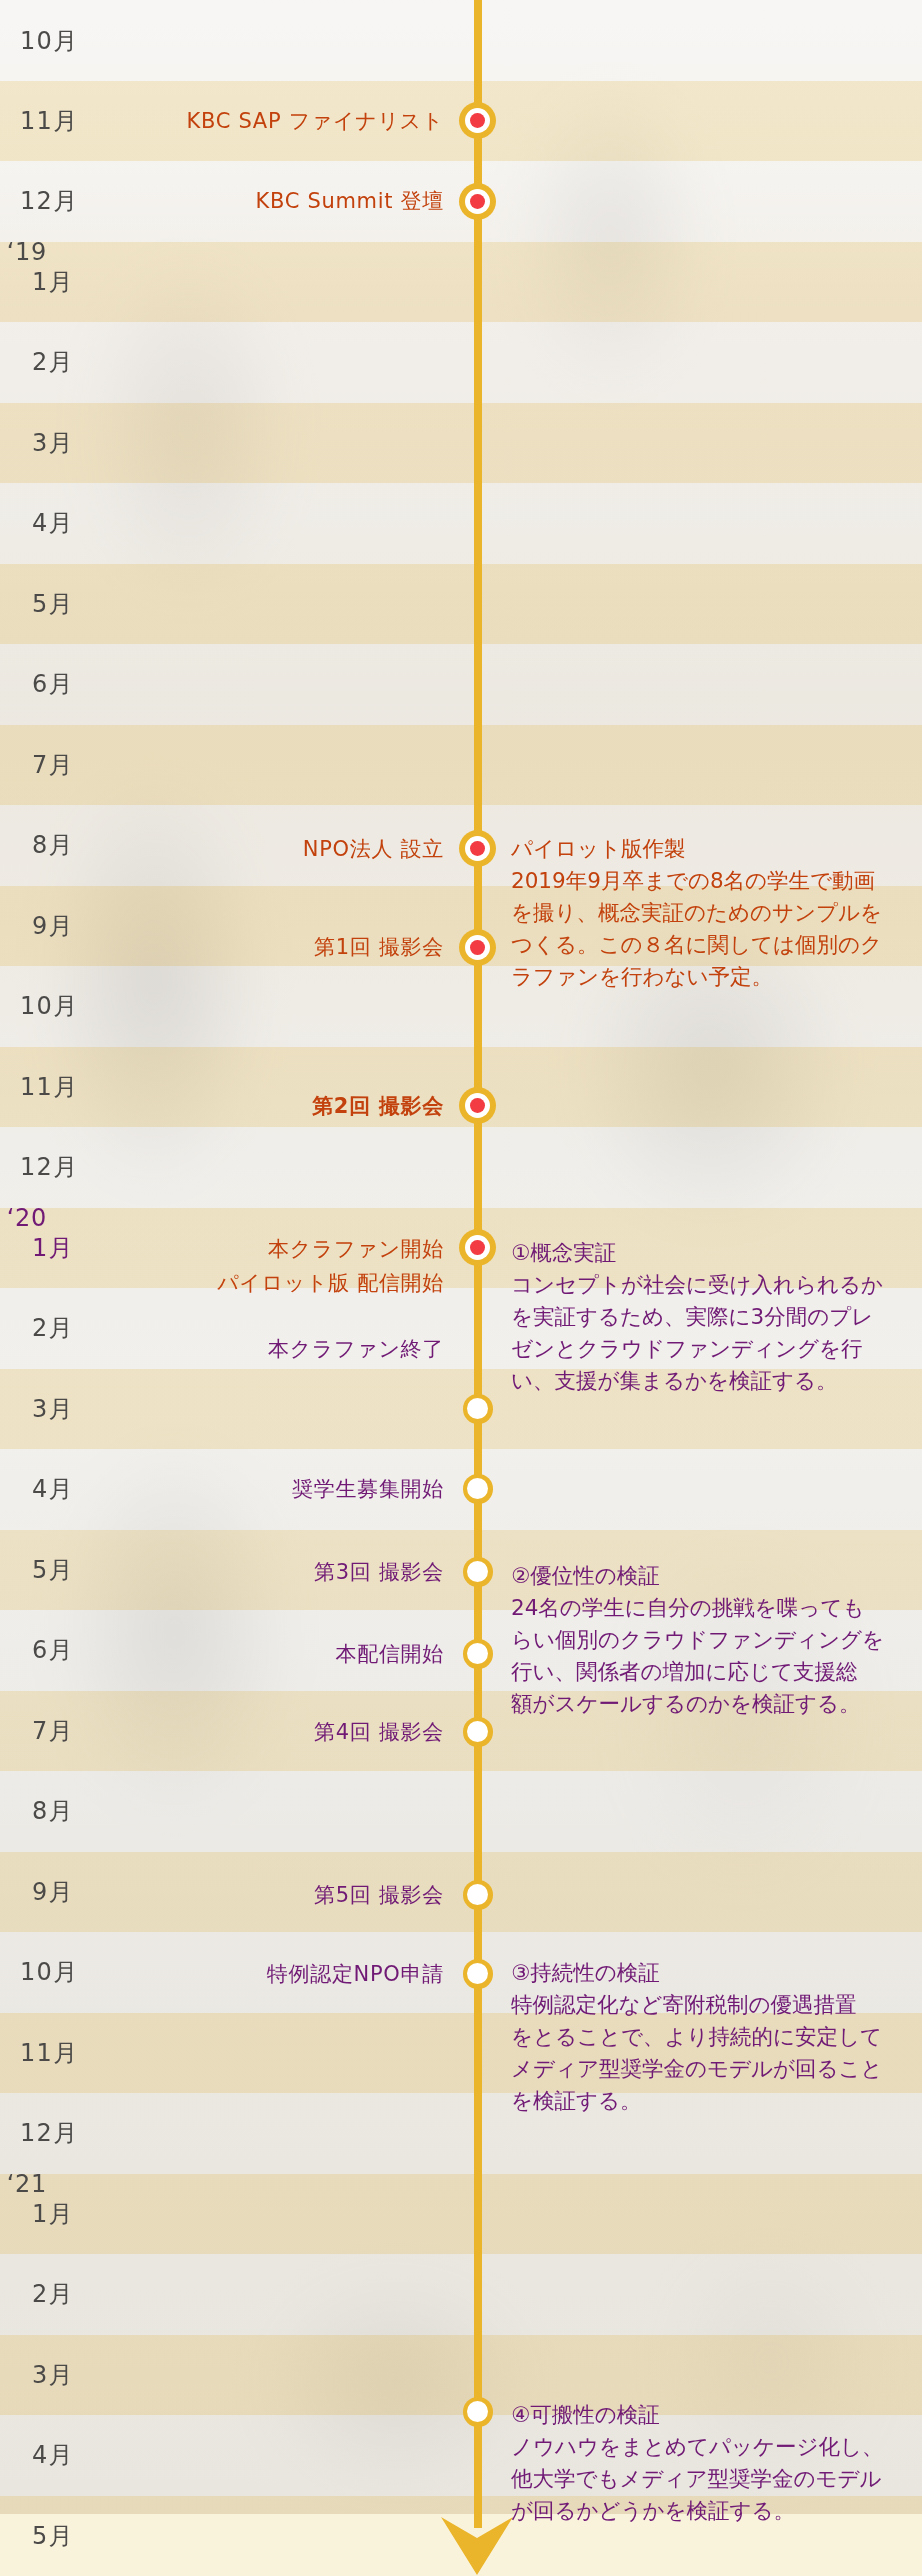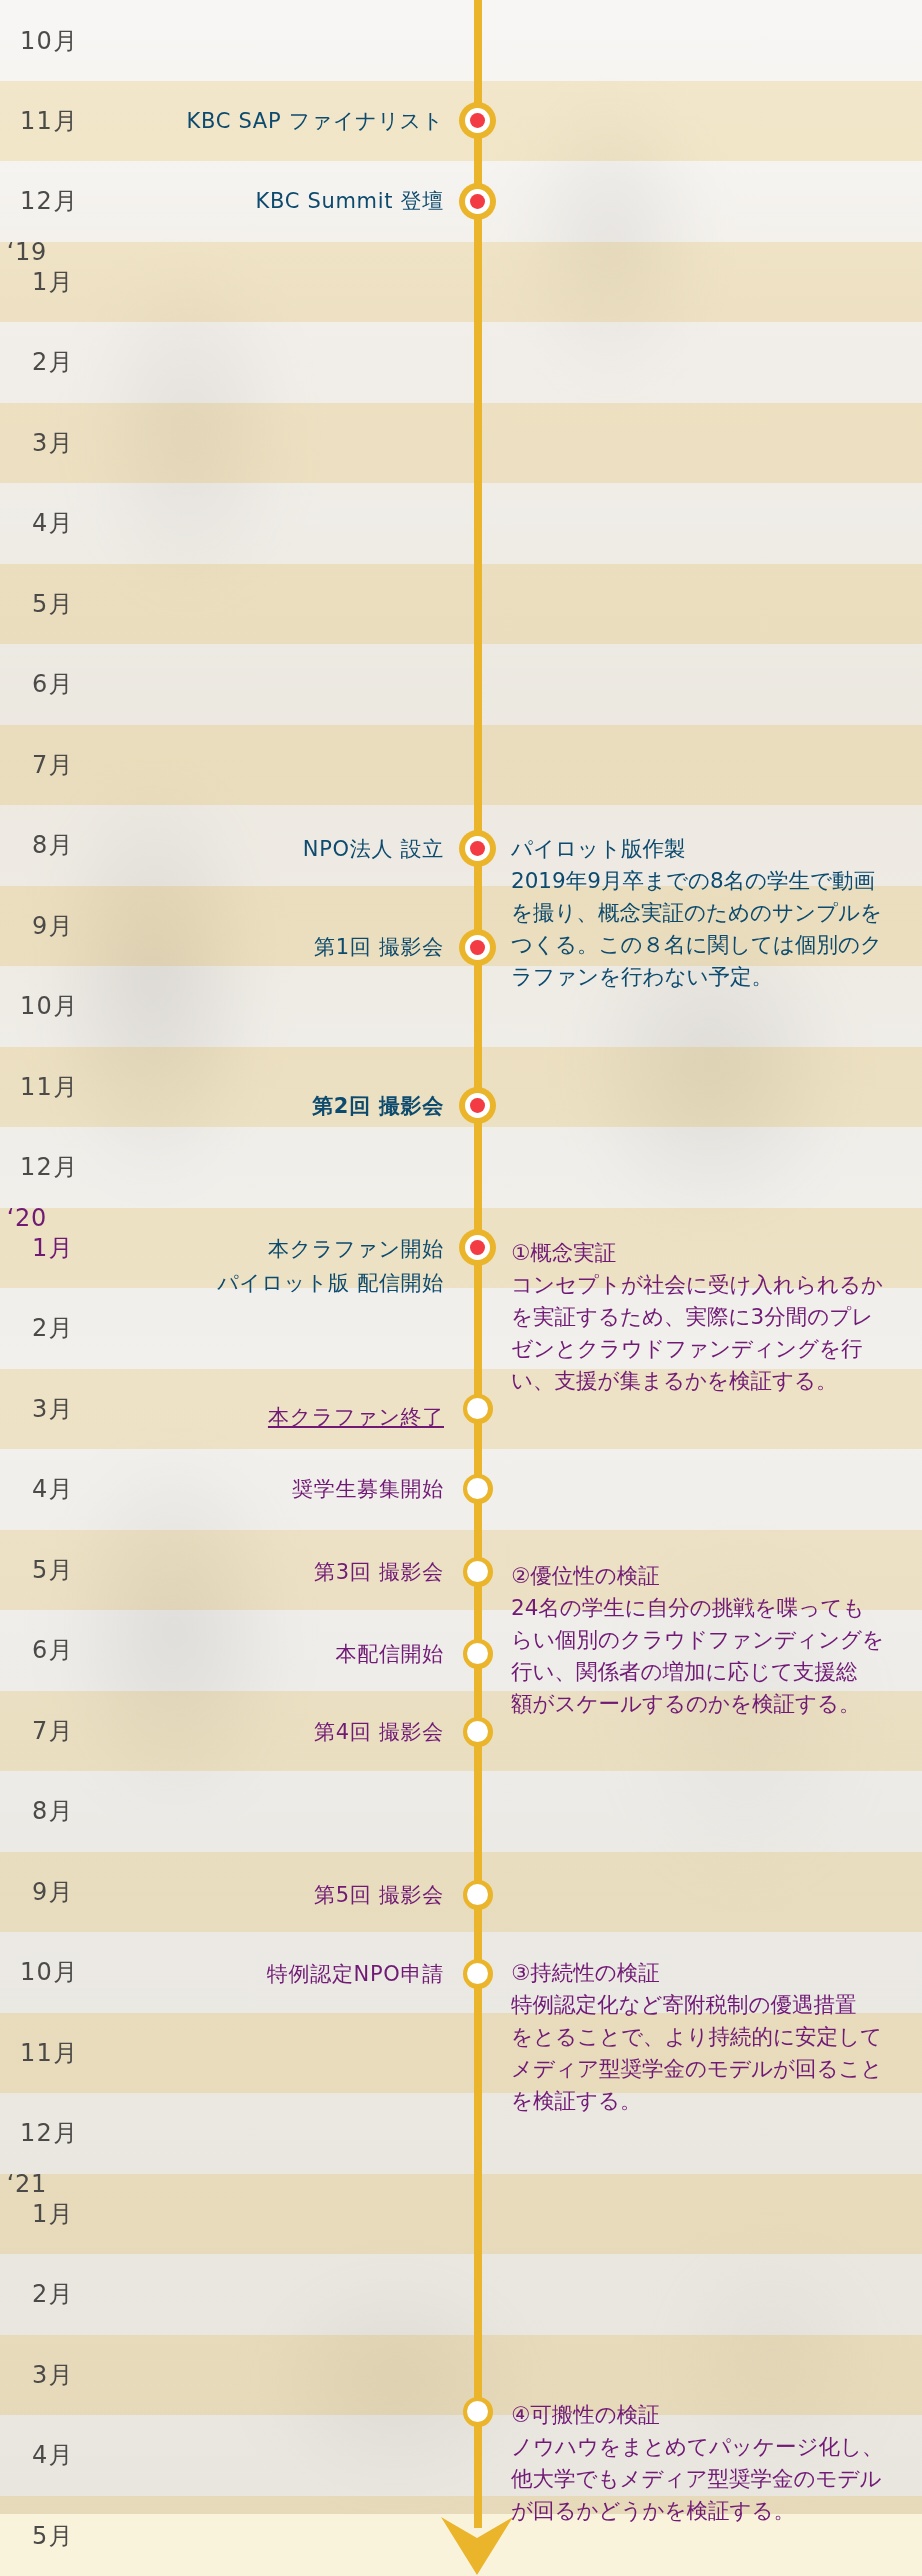--- a/index.html
+++ b/index.html
@@ -26,21 +26,21 @@
     background:#EBB52B;z-index:3;}
   .arrowhead{position:absolute;left:441px;top:2517px;width:72px;height:58px;
     background:#EBB52B;clip-path:polygon(0% 0%,50% 36%,100% 0%,50% 100%);z-index:3;}
 
   
   .month-label{position:absolute;font-size:24px;line-height:34px;color:#4B4A48;
     letter-spacing:1.3px;z-index:4;white-space:nowrap;}
   .year-label{position:absolute;left:6.7px;font-size:24px;line-height:34px;
     color:#4B4A48;letter-spacing:0.7px;z-index:4;white-space:nowrap;}
   .red{color:#701a75;}
-  .gold{color:#0c4a6e;}
+  .gold{color:#c2410c;}
 
   
   .marker{position:absolute;border-radius:50%;background:#EBB52B;z-index:5;
     display:flex;align-items:center;justify-content:center;}
   .marker.past{width:37px;height:37px;}
   .marker.upcoming{width:29.5px;height:29.5px;}
   .marker-core{border-radius:50%;background:#FFFFFF;
     display:flex;align-items:center;justify-content:center;}
   .marker.past .marker-core{width:25px;height:25px;}
   .marker.upcoming .marker-core{width:21px;height:21px;}
@@ -159,21 +159,21 @@
           <div class="marker-dot"></div>
         </div>
       </div>
       <div class="event-label gold" style="top: 1232px;">
         <div class="">本クラファン開始</div>
         <div class="">パイロット版 配信開始</div>
       </div>
       <div class="marker upcoming" style="left: 463px; top: 1394px;">
         <div class="marker-core"></div>
       </div>
-      <div class="event-label red" style="top: 1400px; text-decoration: underline;">
+      <div class="event-label red" style="top: 1332px;">
         <div class="">本クラファン終了</div>
       </div>
       <div class="marker upcoming" style="left: 463px; top: 1474px;">
         <div class="marker-core"></div>
       </div>
       <div class="event-label red" style="top: 1472px; text-align: right;">
         <div class="">奨学生募集開始</div>
       </div>
       <div class="marker upcoming" style="left: 463px; top: 1557px;">
         <div class="marker-core"></div>

